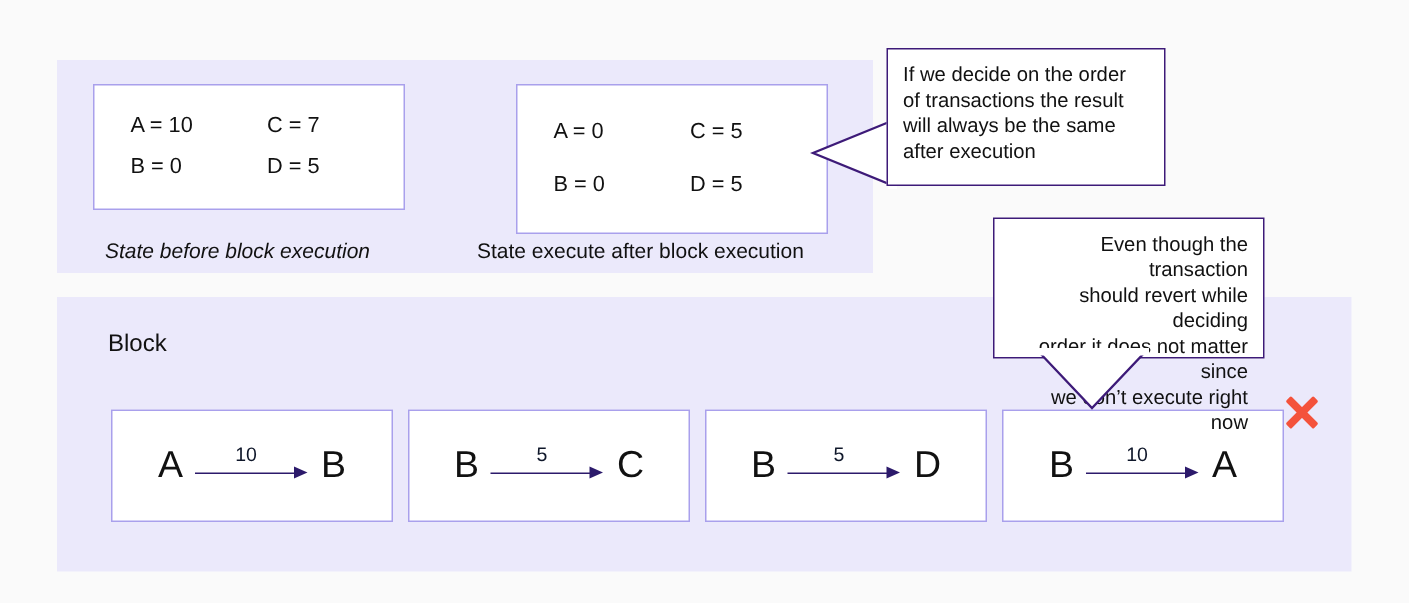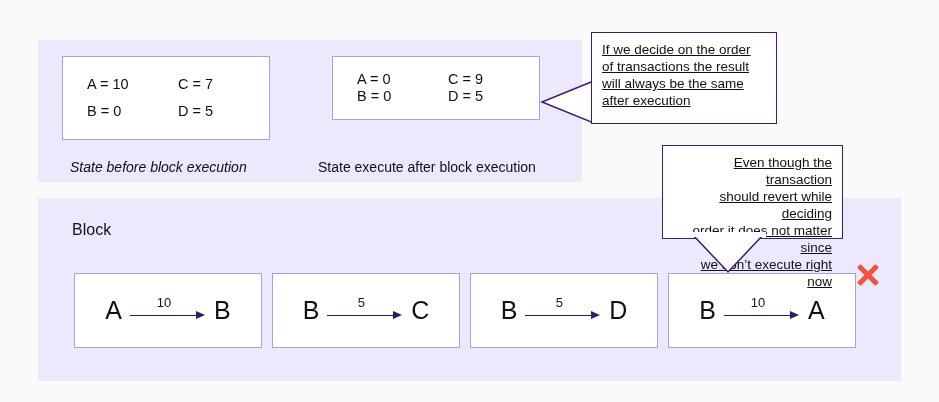--- a/index.html
+++ b/index.html
@@ -130,21 +130,21 @@
   .callout {
     position: absolute;
     background: #ffffff;
     border: 1.5px solid #3d1a78;
     box-sizing: border-box;
     font-size: 13.5px;
     line-height: 17px;
     color: #111111;
     padding: 8px 10px;
   }
-  .callout-text { white-space: pre-line; text-decoration: underline; }
+  .callout-text { white-space: pre-line; }
 
   .tail {
     position: absolute;
     overflow: visible;
   }
 </style>
 </head>
 <body>
 
 <div class="panel" id="top-panel"></div>
@@ -153,24 +153,24 @@
   <div class="state-grid">
     <div class="state-cell">A = 10</div>
     <div class="state-cell">C = 7</div>
     <div class="state-cell">B = 0</div>
     <div class="state-cell">D = 5</div>
   </div>
 </div>
 
 <div class="caption" style="left:70px; top:159px;font-style:italic;">State before block execution</div>
 
-<div class="wbox state-box" style="left:332px; top:56px; width:208px; height:64px;">
+<div class="wbox state-box" style="left:344px; top:56px; width:208px; height:100px;">
   <div class="state-grid">
     <div class="state-cell">A = 0</div>
-    <div class="state-cell">C = 9</div>
+    <div class="state-cell">C = 5</div>
     <div class="state-cell">B = 0</div>
     <div class="state-cell">D = 5</div>
   </div>
 </div>
 
 <div class="caption" style="left:318px; top:159px;">State execute after block execution</div>
 
 <svg class="tail" style="left:540px; top:78px; width:56px; height:48px;" viewBox="0 0 56 48">
   <polygon points="56,2 2,24 56,46" fill="#ffffff" stroke="#3d1a78" stroke-width="1.5" stroke-linejoin="miter"></polygon>
   <rect x="52" y="0" width="6" height="48" fill="#ffffff"></rect>

